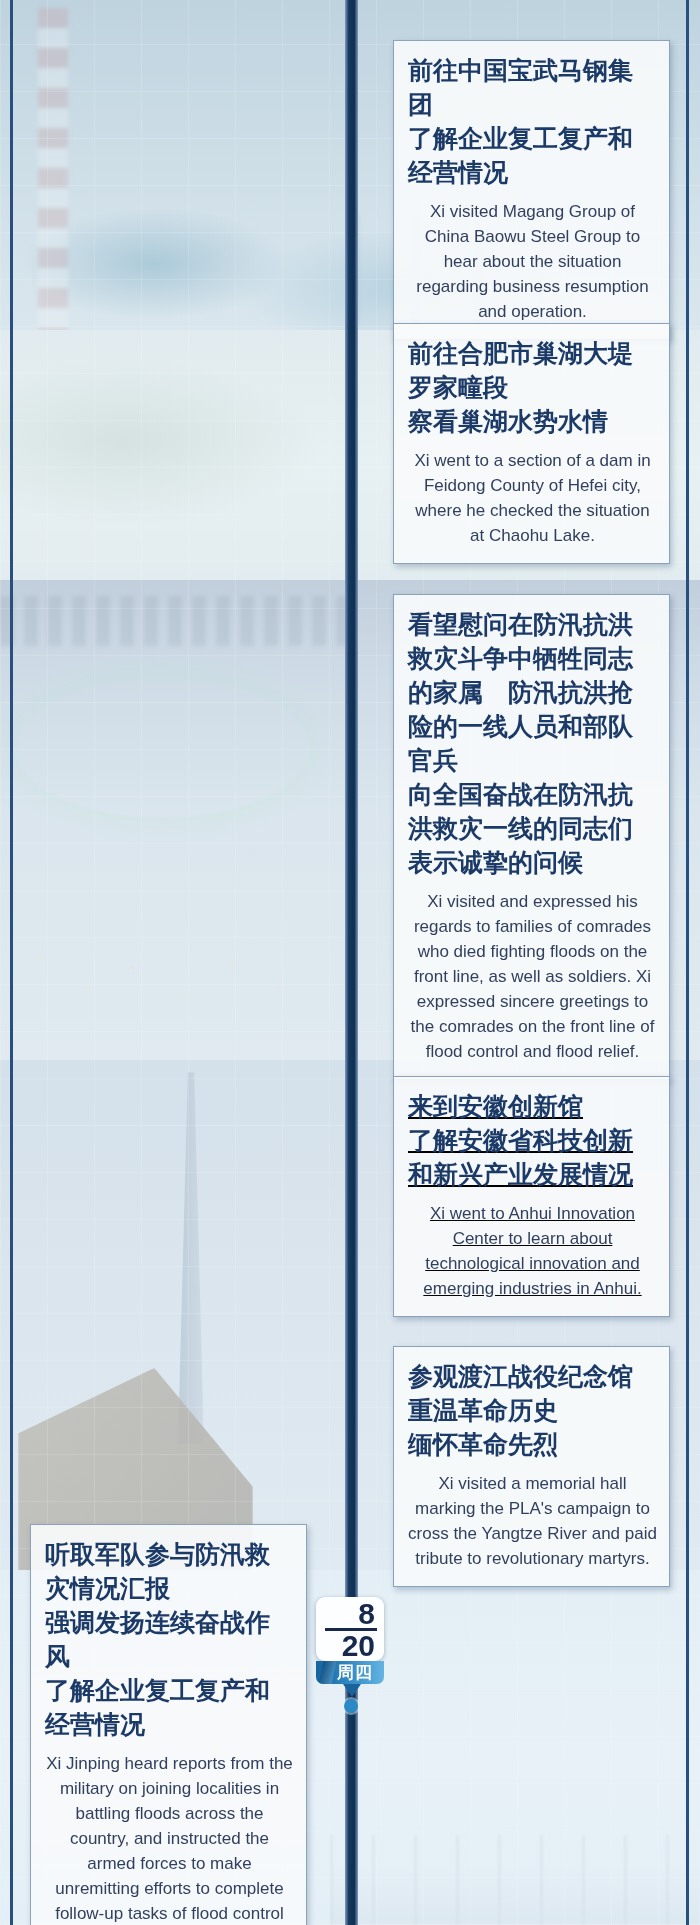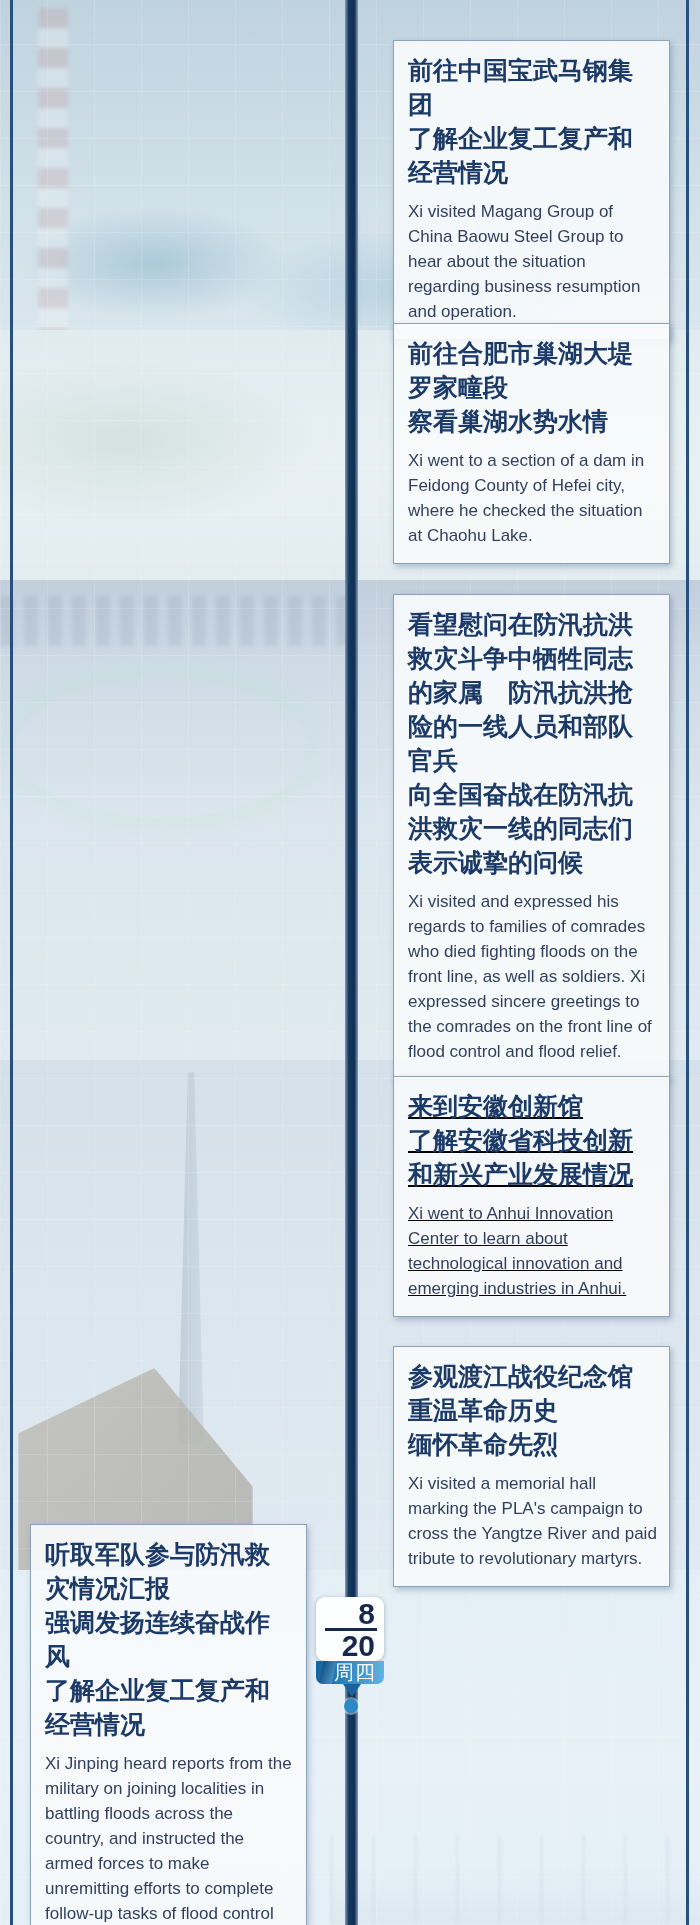--- a/index.html
+++ b/index.html
@@ -62,38 +62,38 @@
   #timeline{position:absolute;left:345px;top:0;width:13px;height:1925px;
     background:linear-gradient(90deg,#7d9cbe 0%,#17395f 28%,#0f2e52 72%,#7d9cbe 100%);}
   
   .card{position:absolute;width:277px;box-sizing:border-box;padding:13px 12px 15px 14px;
     background:rgba(247,250,251,.93);border:1px solid #8ba2bd;
     box-shadow:2px 3px 6px rgba(47,78,118,.3);}
   .card.right{left:393px;margin-top:21px;}
   .title-zh{margin:0 0 9px 0;white-space:pre-line;
     font-family:"Liberation Serif","DejaVu Serif",serif;font-weight:600;
     color:#1c3a67;font-size:25px;line-height:34px;}
-  .desc-en{margin:0;color:#313f5e;font-size:17px;line-height:25px;}
+  .desc-en{margin:0;color:#313f5e;font-size:17px;line-height:25px;text-align:center;}
   #card-1{top:19px;}  #card-2{top:302px;}  #card-3{top:573px;}
   #card-4{top:1055px;text-decoration:underline;} #card-5{top:1325px;}
   #card-military{left:30px;top:1524px;width:277px;padding-bottom:11px;}
   
   #date-box{position:absolute;left:316px;top:1597px;width:68px;height:64px;
     background:#fdfeff;border-radius:9px;box-shadow:0 1px 4px rgba(30,60,95,.35);
     box-sizing:border-box;padding-top:3px;}
   .date-num{display:block;text-align:right;padding-right:9px;
     color:#16294d;font-weight:700;font-size:30px;line-height:27px;}
   #date-divider{height:0;border-top:3px solid #16294d;margin:1px 7px 1px 9px;}
   #weekday-ribbon{position:absolute;left:316px;top:1661px;width:68px;height:23px;
     border-radius:0 0 7px 7px;overflow:hidden;text-align:center;
     background:linear-gradient(90deg,#14649f 0%,#2f87c0 45%,#64b4e2 100%);}
   #weekday-ribbon .fold{position:absolute;left:5px;top:0;bottom:0;width:13px;
     background:linear-gradient(100deg, rgba(8,58,98,.5), rgba(255,255,255,.18));
     transform:skewX(-12deg);}
-  #weekday-label{position:relative;color:#fff;font-weight:400;font-size:20px;
+  #weekday-label{position:relative;color:#fff;font-weight:700;font-size:17px;
     line-height:23px;letter-spacing:1px;padding-left:10px;}
   #marker-pointer{position:absolute;left:343px;top:1684px;width:0;height:0;
     border-left:9px solid transparent;border-right:9px solid transparent;
     border-top:13px solid #1a639d;}
   #timeline-dot{position:absolute;left:344px;top:1699px;width:14px;height:14px;border-radius:50%;
     background:#2b8ac6;box-shadow:0 0 0 2px rgba(235,245,252,.45);}
 </style>
 </head>
 <body>
 

